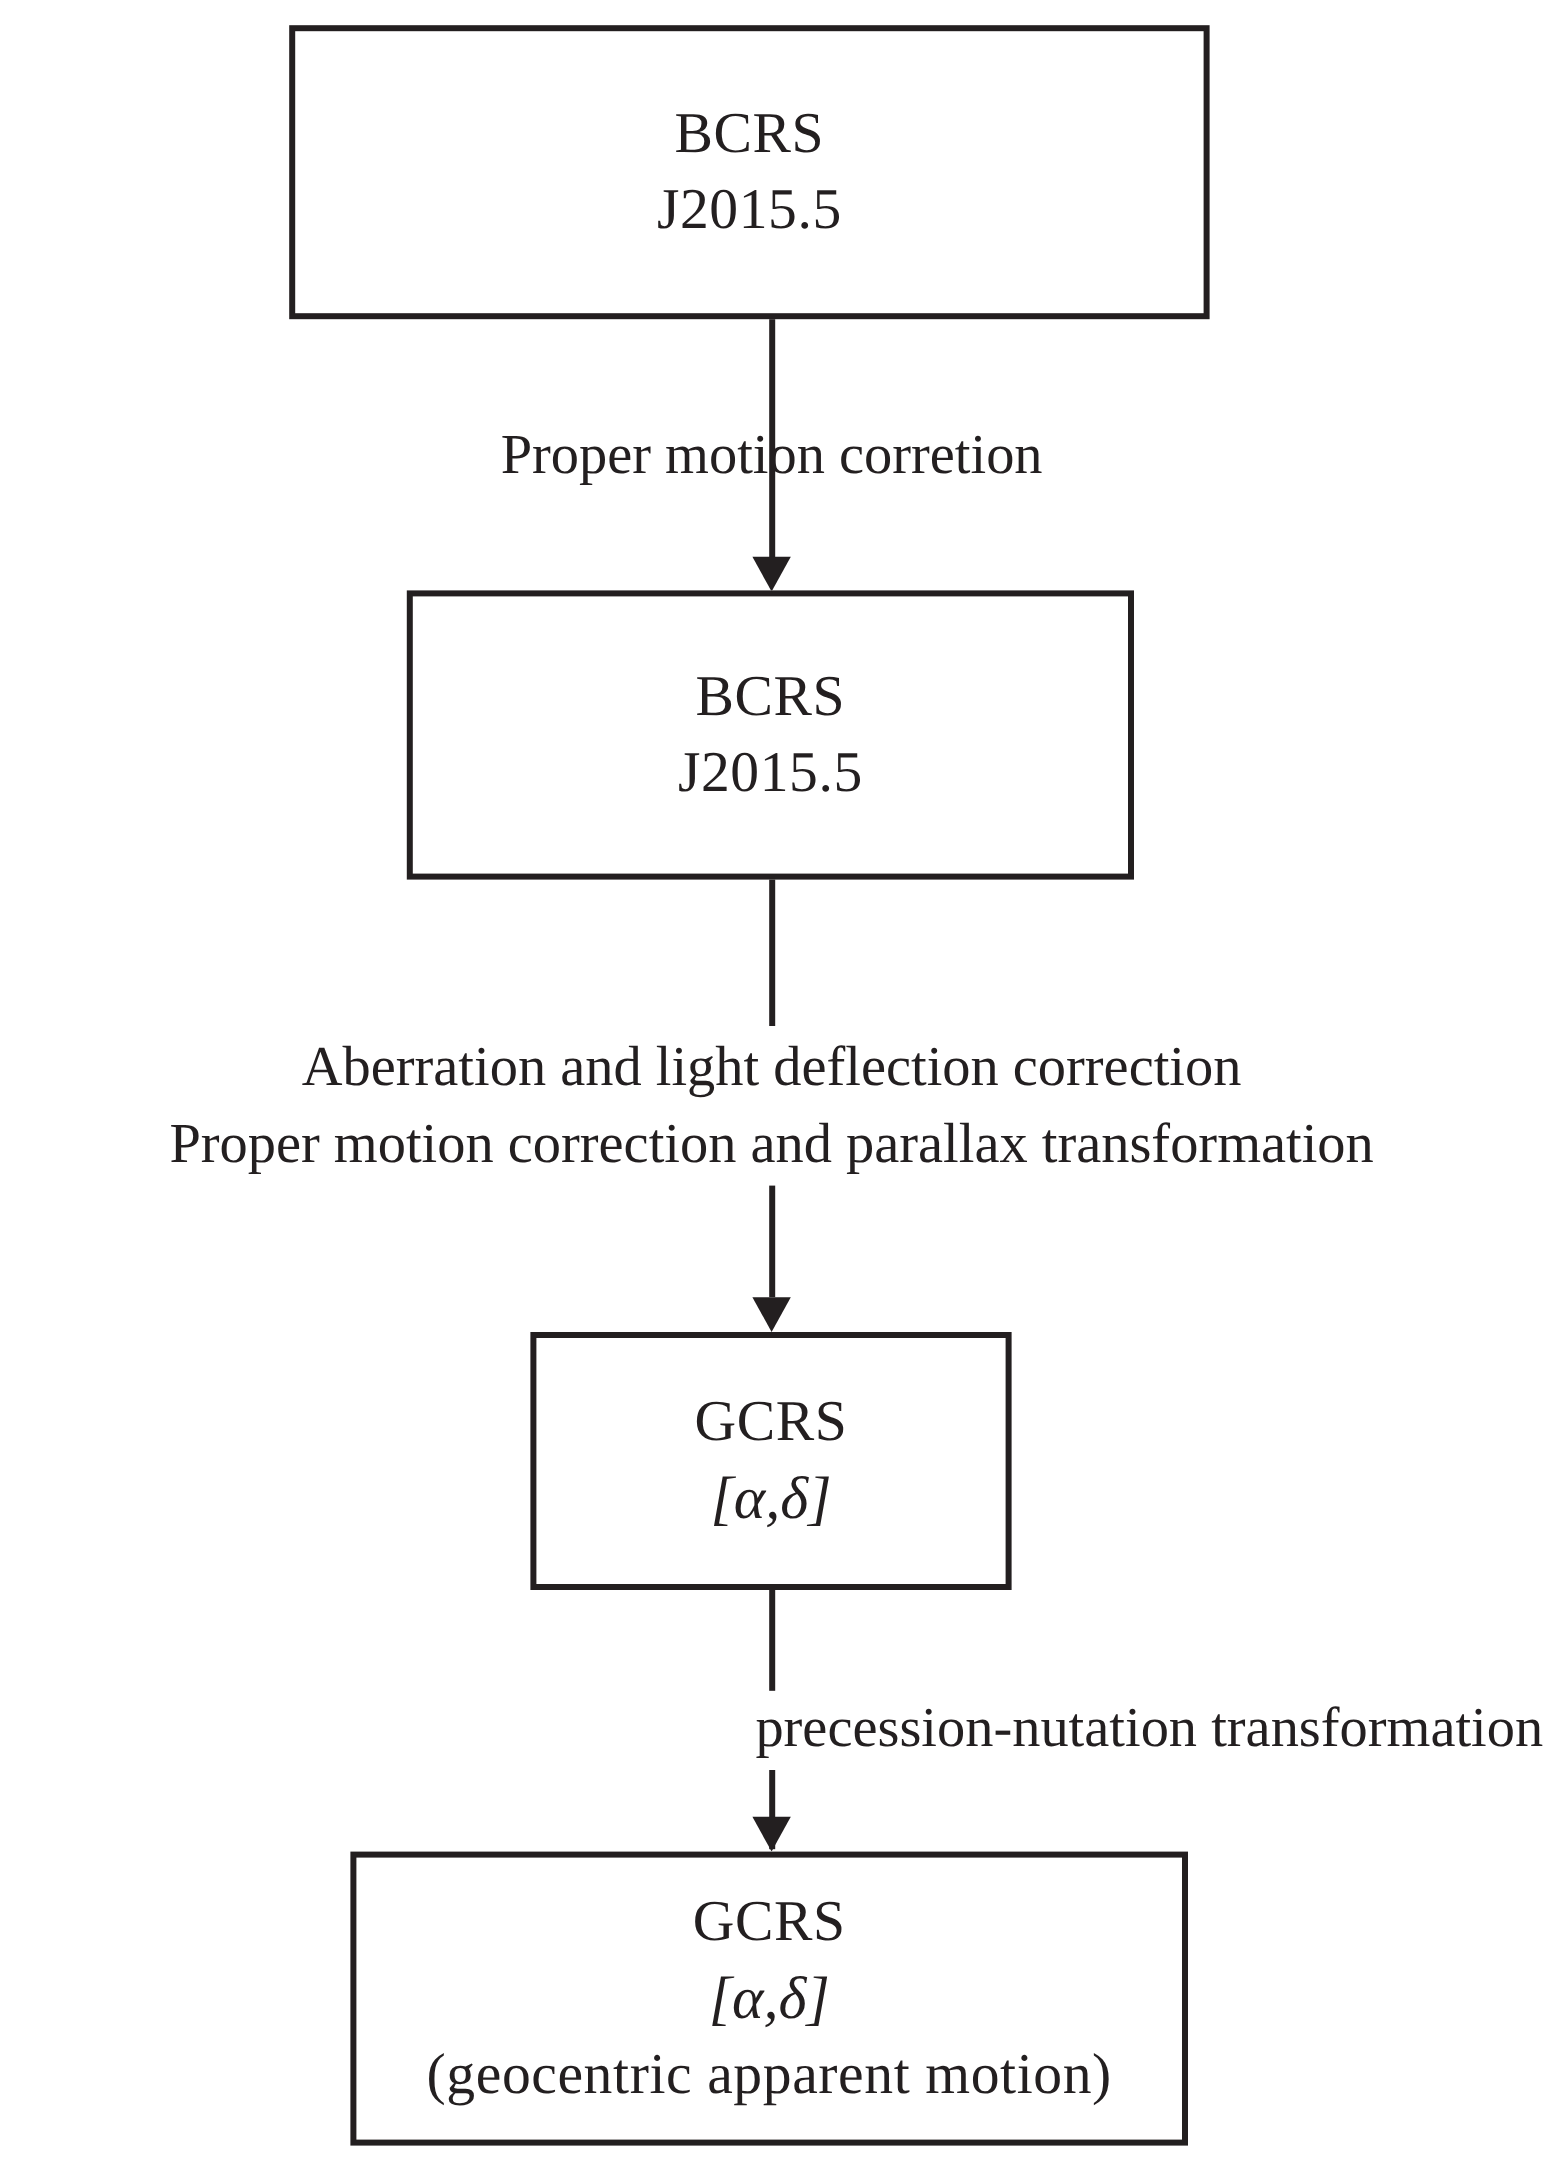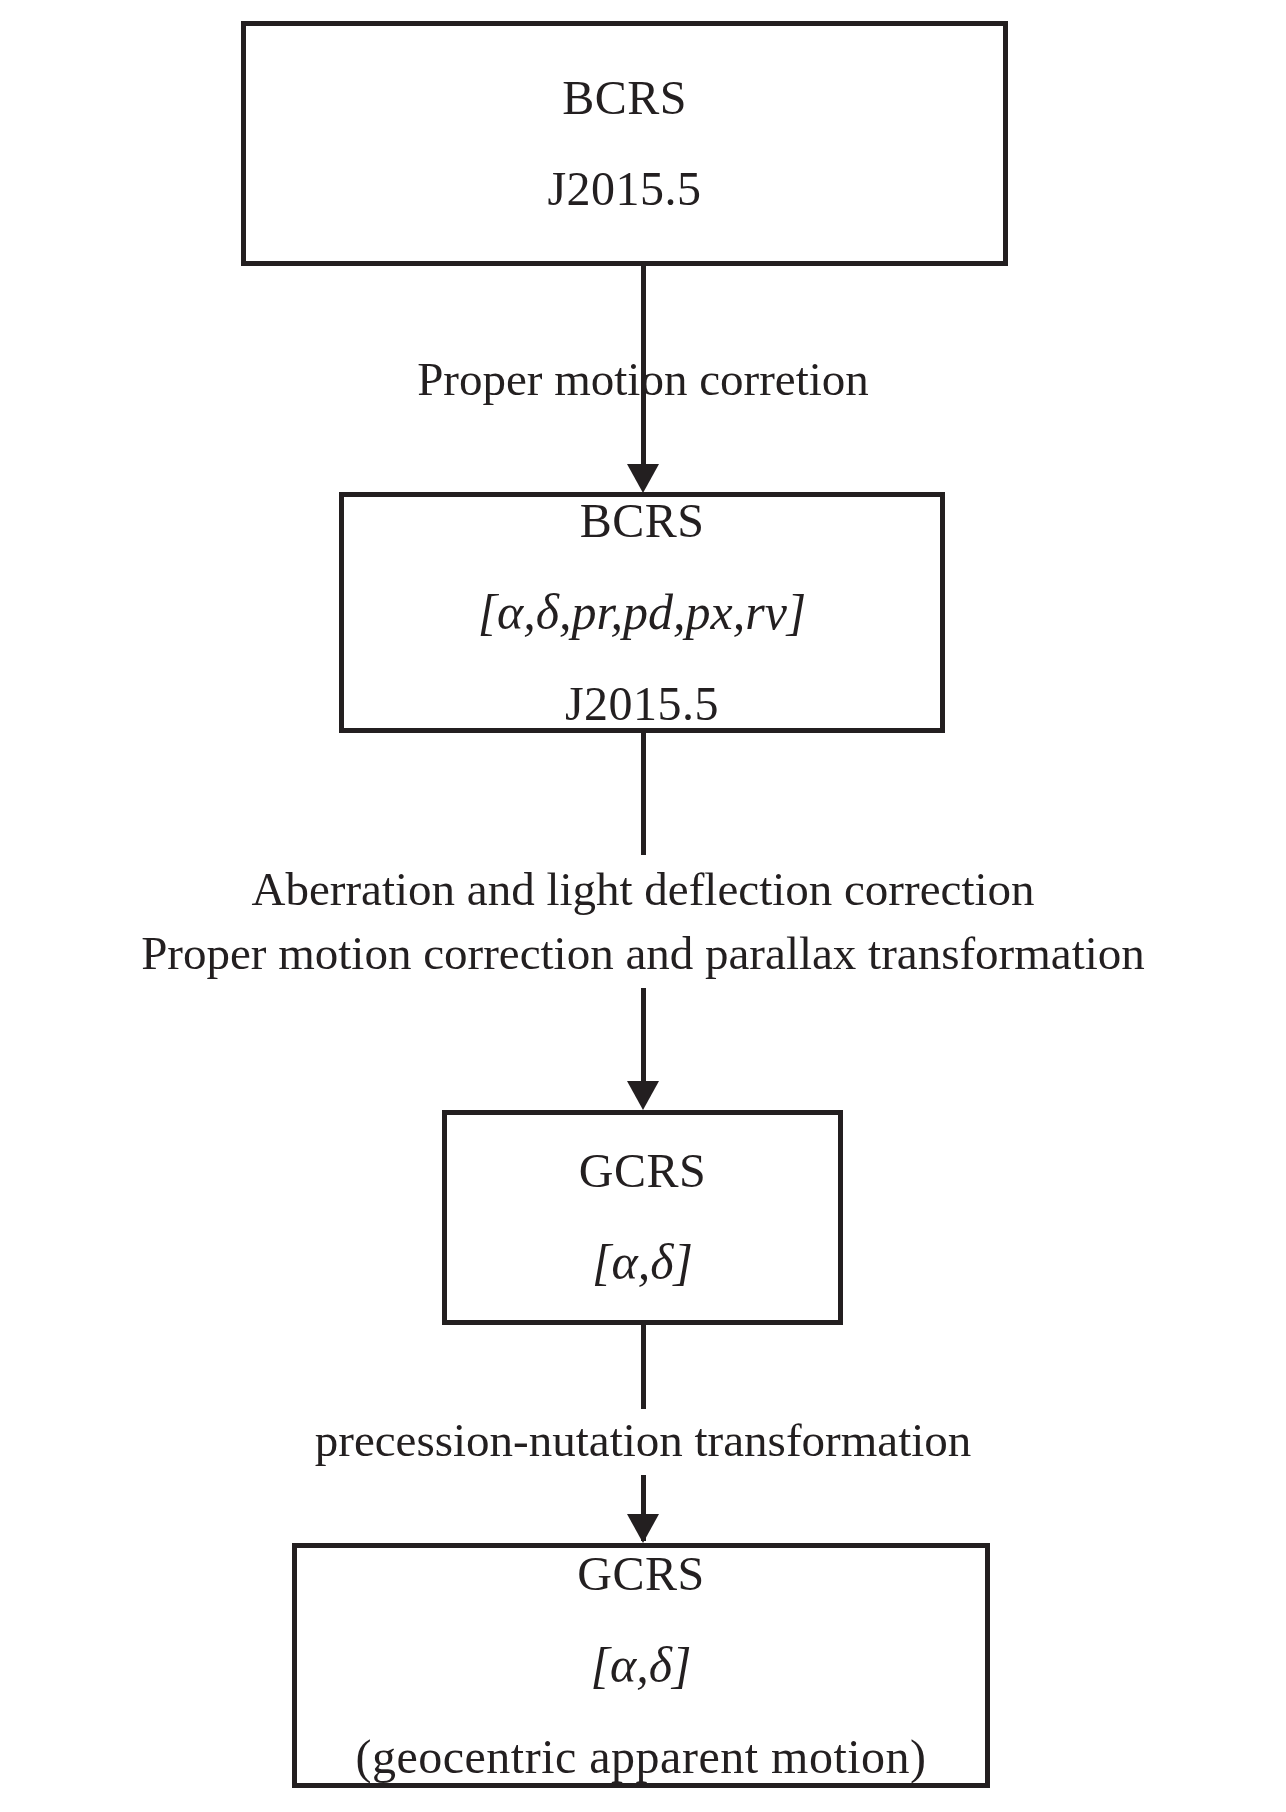--- a/index.html
+++ b/index.html
@@ -25,21 +25,20 @@
     position: absolute;
     box-sizing: border-box;
     border: 5px solid #231f20;
     background: #ffffff;
     display: flex;
     flex-direction: column;
     align-items: center;
     justify-content: center;
     text-align: center;
     line-height: 1.30;
-    gap: 28px;
   }
   .node .line {
     display: block;
     white-space: nowrap;
     font-size: 48px;
     letter-spacing: 0.5px;
   }
   .node .line.math {
     font-style: italic;
     font-size: 50px;
@@ -93,39 +92,38 @@
   </div>
 
   <div class="connector" style="left:641px; top:266px; height:203px;"></div>
   <div class="arrowhead" style="left:627px; top:464px;"></div>
   <div class="edge-label" style="left:0px; top:348px; width:1286px;">
     <span class="lbl-line">Proper motion corretion</span>
   </div>
 
   <div class="node" style="left:339px; top:492px; width:606px; height:241px;">
     <span class="line">BCRS</span>
-    <span class="line math">[α,δ,pr,pd,px,rv]</span>
     <span class="line">J2015.5</span>
   </div>
 
   <div class="connector" style="left:641px; top:733px; height:122px;"></div>
   <div class="edge-label two-line" style="left:0px; top:858px; width:1286px;">
     <span class="lbl-line">Aberration and light deflection correction</span>
     <span class="lbl-line">Proper motion correction and parallax transformation</span>
   </div>
   <div class="connector" style="left:641px; top:988px; height:93px;"></div>
   <div class="arrowhead" style="left:627px; top:1081px;"></div>
 
   <div class="node" style="left:442px; top:1110px; width:401px; height:215px;">
     <span class="line">GCRS</span>
     <span class="line math">[α,δ]</span>
   </div>
 
   <div class="connector" style="left:641px; top:1325px; height:84px;"></div>
-  <div class="edge-label" style="left:0px; top:1409px; width:1286px;">
+  <div class="edge-label" style="left:0px; top:1409px; width:1286px;text-align:right;">
     <span class="lbl-line">precession-nutation transformation</span>
   </div>
   <div class="connector" style="left:641px; top:1475px; height:66px;"></div>
   <div class="arrowhead" style="left:627px; top:1514px;"></div>
 
   <div class="node" style="left:292px; top:1543px; width:698px; height:245px;">
     <span class="line">GCRS</span>
     <span class="line math">[α,δ]</span>
     <span class="line">(geocentric apparent motion)</span>
   </div>

